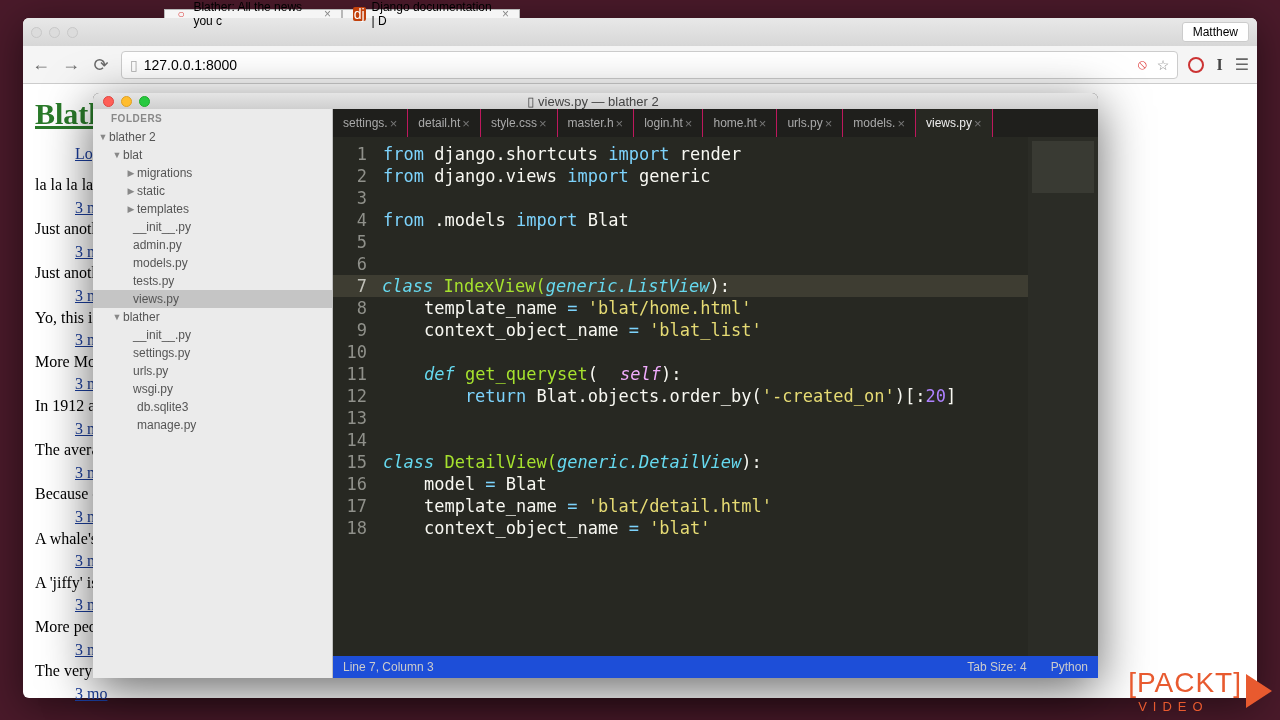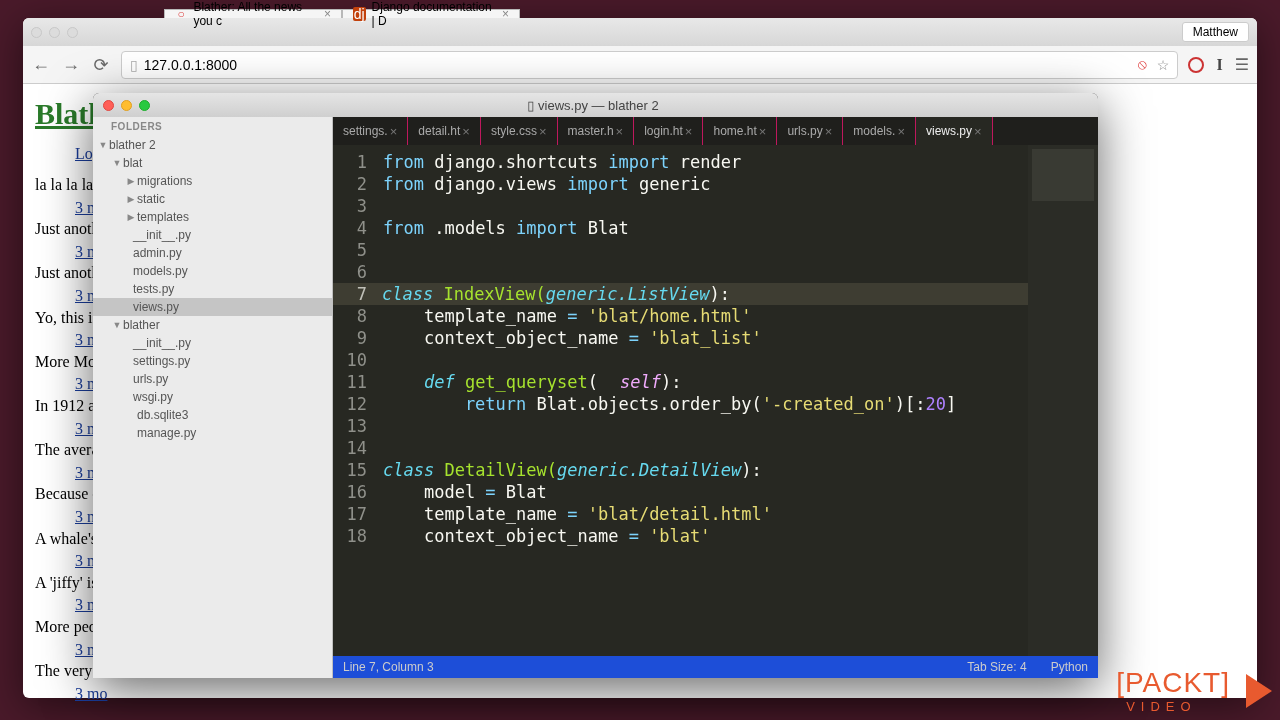--- a/index.html
+++ b/index.html
@@ -110,21 +110,21 @@
   left: 93px;
   width: 1005px;
   height: 585px;
   background: #3b3b3b;
   border-radius: 6px;
   box-shadow: 0 12px 50px rgba(0,0,0,0.6);
   display: flex;
   flex-direction: column;
 }
 .editor-titlebar {
-  height: 24px;
+  height: 16px;
   background: linear-gradient(#e5e5e5, #cfcfcf);
   border-radius: 6px 6px 0 0;
   display: flex;
   align-items: center;
   padding: 0 10px;
   gap: 8px;
 }
 .editor-titlebar .tl.red { background: #ff5f57; border-color: #e04640; }
 .editor-titlebar .tl.yellow { background: #ffbd2e; border-color: #dfa023; }
 .editor-titlebar .tl.green { background: #28c940; border-color: #1dad2b; }
@@ -210,21 +210,21 @@
 }
 .status-spacer { flex: 1; }
 .status-item { margin-left: 24px; }
 
 .watermark {
   position: absolute;
   right: 8px;
   bottom: 6px;
   display: flex;
   align-items: center;
-  gap: 16px;
+  gap: 4px;
 }
 .watermark-text {
   font-family: Arial, sans-serif;
   font-size: 28px;
   font-weight: 300;
   letter-spacing: 1px;
   color: #e85a2f;
 }
 .watermark-play {
   width: 0; height: 0;

